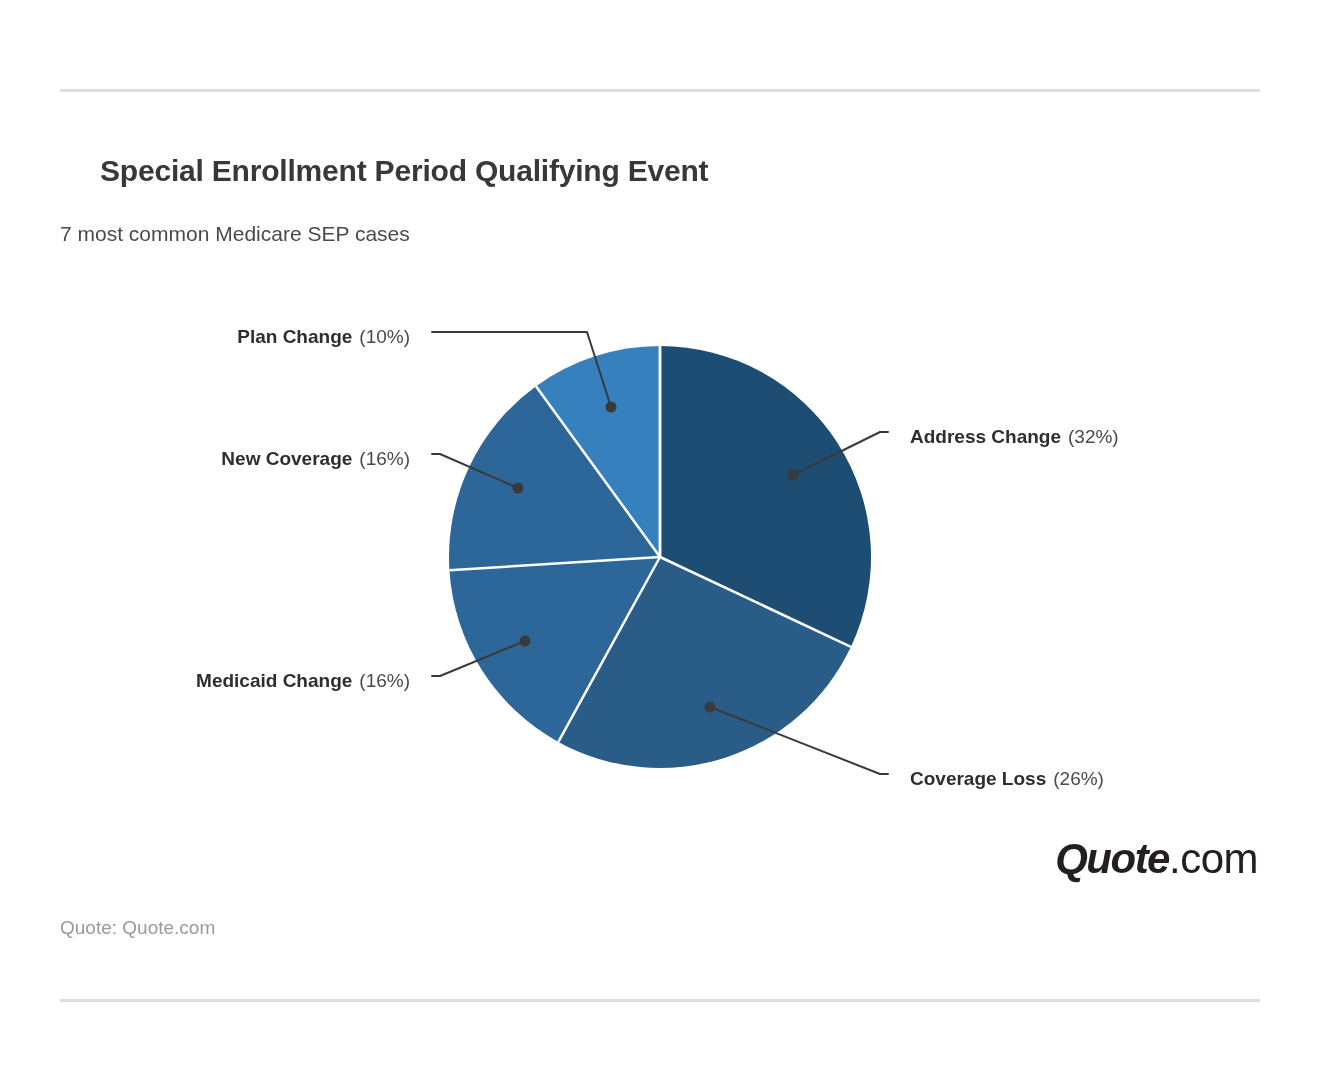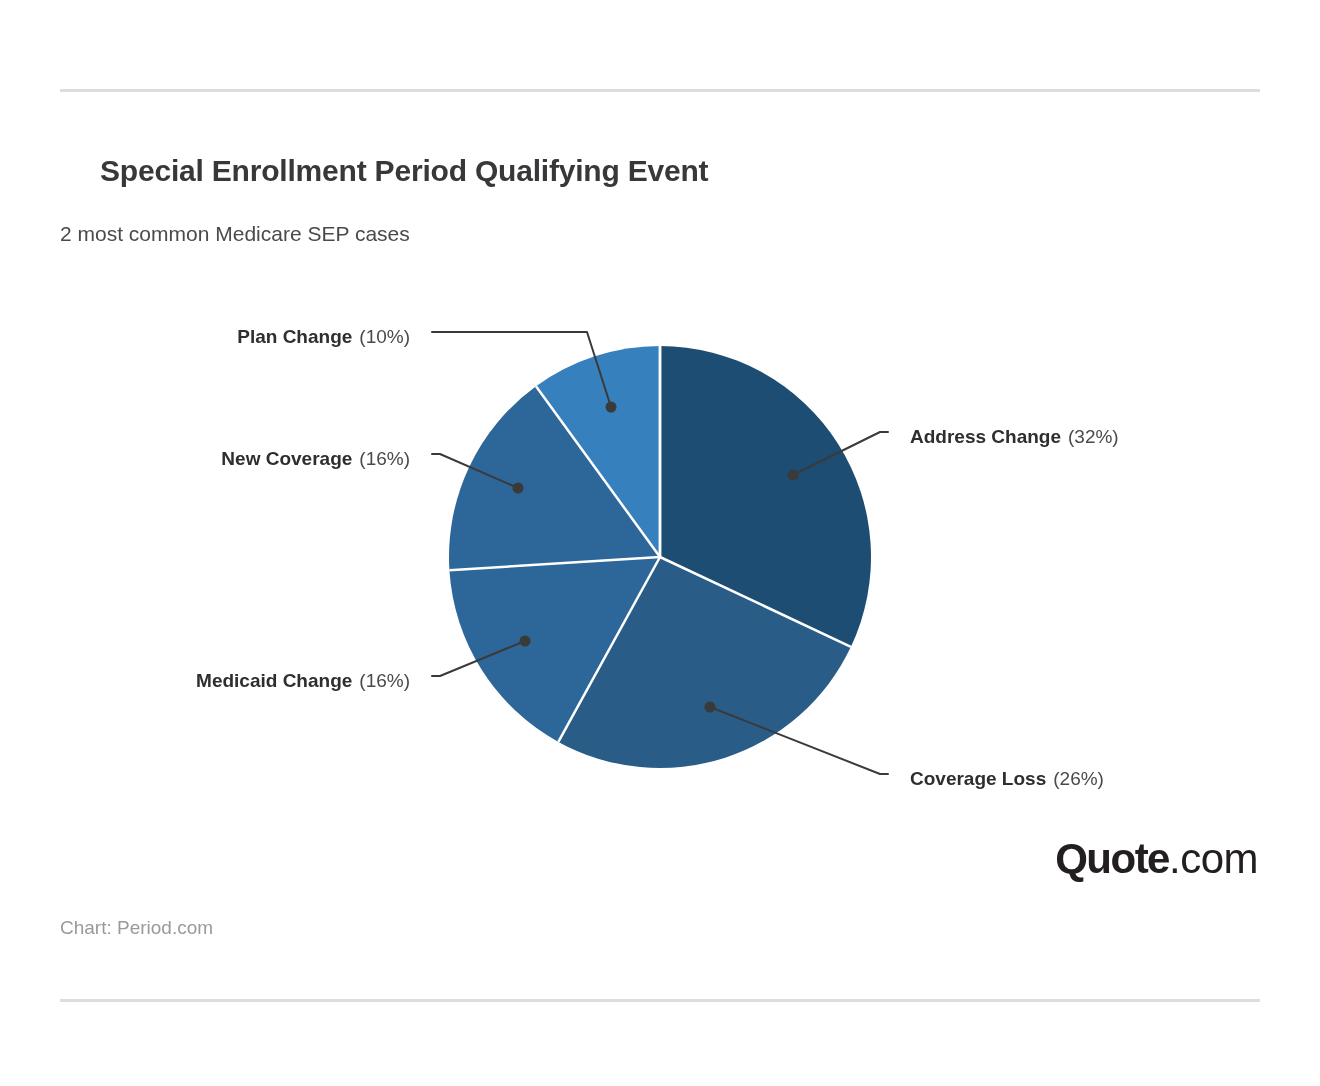--- a/index.html
+++ b/index.html
@@ -75,20 +75,21 @@
     right: 62px;
     top: 838px;
     font-size: 42px;
     line-height: 1;
     white-space: nowrap;
     color: #231f20;
   }
   .logo .logo-mark {
     font-weight: bold;
     letter-spacing: -1.5px;
+    font-style: italic;
   }
   .logo .logo-tld {
     font-weight: normal;
     letter-spacing: -0.5px;
   }
 
   .credit {
     position: absolute;
     left: 60px;
     top: 917px;
@@ -99,21 +100,21 @@
 </style>
 </head>
 <body>
 
 <div class="page">
 
   <div class="rule rule-top"></div>
 
   <div class="chart-title">Special Enrollment Period Qualifying Event</div>
 
-  <div class="chart-subtitle">2 most common Medicare SEP cases</div>
+  <div class="chart-subtitle">7 most common Medicare SEP cases</div>
 
   <div class="plot">
     <svg id="pie-svg" width="1320" height="560" viewBox="0 0 1320 560">
       <g id="pie-slices">
           <path d="M 660 287 L 660.00 76.00 A 211 211 0 0 1 850.92 376.84 Z" fill="#1d4d73"></path>
           <path d="M 660 287 L 850.92 376.84 A 211 211 0 0 1 558.35 471.90 Z" fill="#2a5c88"></path>
           <path d="M 660 287 L 558.35 471.90 A 211 211 0 0 1 449.42 300.25 Z" fill="#2d6698"></path>
           <path d="M 660 287 L 449.42 300.25 A 211 211 0 0 1 535.98 116.30 Z" fill="#2d6698"></path>
           <path d="M 660 287 L 535.98 116.30 A 211 211 0 0 1 660.00 76.00 Z" fill="#3580bd"></path>
         </g>
@@ -144,17 +145,17 @@
           <text x="410" y="190" text-anchor="end" dominant-baseline="middle" class="slice-label"><tspan class="lbl-name">New Coverage</tspan><tspan class="lbl-pct" dx="7">(16%)</tspan></text>
           <text x="410" y="68" text-anchor="end" dominant-baseline="middle" class="slice-label"><tspan class="lbl-name">Plan Change</tspan><tspan class="lbl-pct" dx="7">(10%)</tspan></text>
         </g>
     </svg>
   </div>
 
   <div class="logo">
     <span class="logo-mark">Quote</span><span class="logo-tld">.com</span>
   </div>
 
-  <div class="credit">Chart: Period.com</div>
+  <div class="credit">Quote: Quote.com</div>
 
   <div class="rule rule-bottom"></div>
 
 </div>
 
 </body></html>

